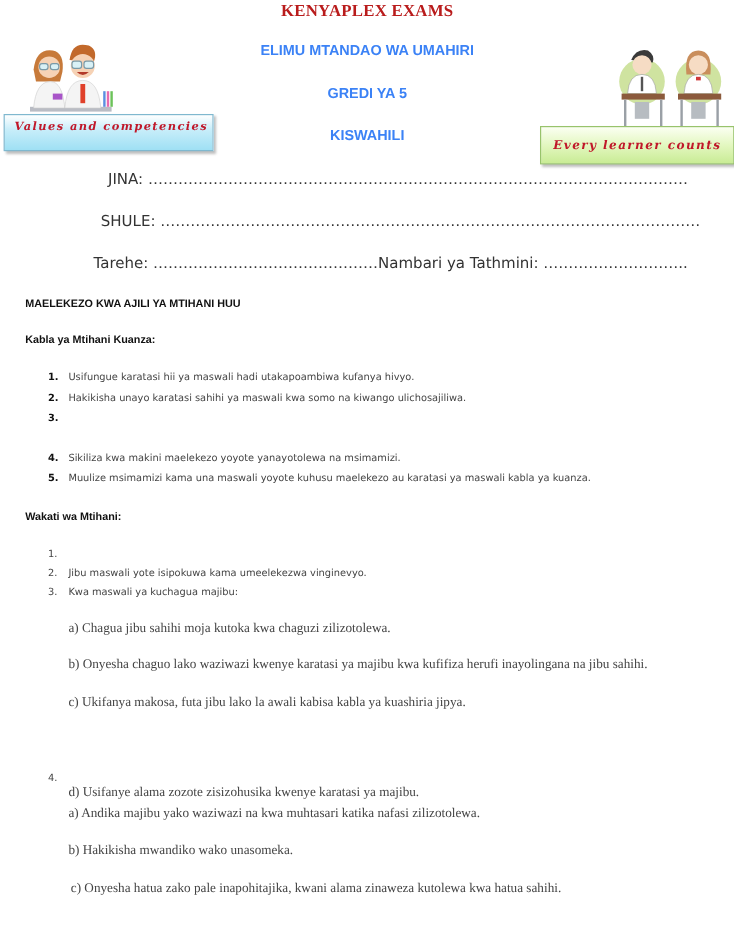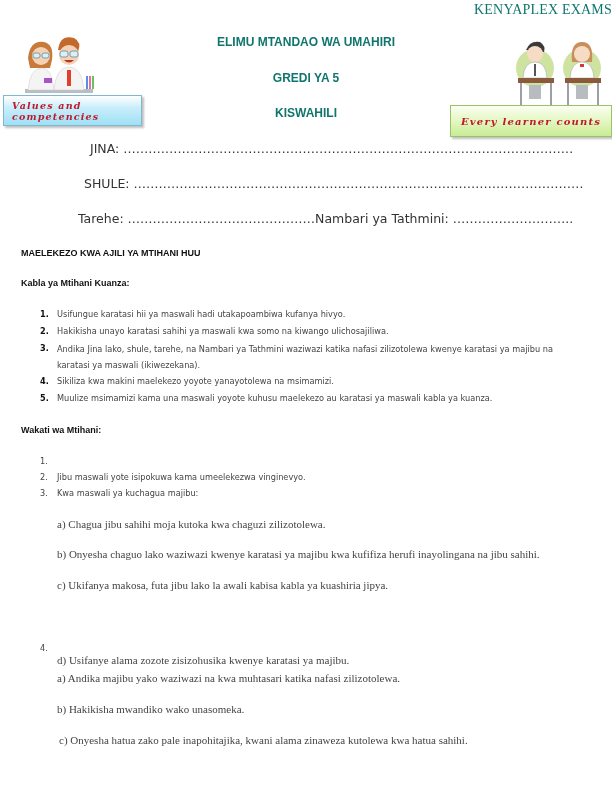--- a/index.html
+++ b/index.html
@@ -1,30 +1,30 @@
 <!DOCTYPE html>
 <html><head>
 <meta charset="utf-8">
 <style>
   * { box-sizing: border-box; margin: 0; padding: 0; }
   html, body { width: 612px; height: 792px; background: #ffffff; overflow: hidden; }
   body { position: relative; font-family: "Liberation Sans", sans-serif; color: #222; }
 
   .abs { position: absolute; }
 
-  .brand { top: 2px; left: 0; width: 612px; text-align: right; font-family: "Liberation Serif", serif; font-weight: normal; font-size: 14px; color: #0f766e; letter-spacing: 0.2px; }
-  .hdr-line { left: 0; width: 612px; text-align: center; font-family: "Liberation Sans", sans-serif; font-weight: bold; font-size: 12px; color: #0f766e; }
+  .brand { top: 2px; left: 0; width: 612px; text-align: center; font-family: "Liberation Serif", serif; font-weight: bold; font-size: 14px; color: #b91c1c; letter-spacing: 0.2px; }
+  .hdr-line { left: 0; width: 612px; text-align: center; font-family: "Liberation Sans", sans-serif; font-weight: bold; font-size: 12px; color: #3b82f6; }
   .hdr-1 { top: 35px; }
   .hdr-2 { top: 71px; }
   .hdr-3 { top: 106px; }
 
   
   .ill-left { left: 20px; top: 34px; width: 80px; height: 60px; }
   .badge { font-family: "DejaVu Serif", serif; font-style: italic; font-weight: bold; color: #c0182a; font-size: 9.5px; letter-spacing: 1.2px; display: flex; align-items: center; padding-left: 8px; }
-  .badge-left { left: 3px; top: 95px; width: 139px; height: 31px; border: 1px solid #7fb8cf; background: linear-gradient(#ffffff 0%, #c9eefa 40%, #9fe0f4 100%); box-shadow: 2px 2px 2px rgba(0,0,0,0.25); align-items: flex-start; padding-top: 4px; }
+  .badge-left { left: 3px; top: 95px; width: 175px; height: 31px; border: 1px solid #7fb8cf; background: linear-gradient(#ffffff 0%, #c9eefa 40%, #9fe0f4 100%); box-shadow: 2px 2px 2px rgba(0,0,0,0.25); align-items: flex-start; padding-top: 4px; }
   .ill-right { left: 512px; top: 38px; width: 95px; height: 70px; }
   .badge-right { left: 450px; top: 105px; width: 162px; height: 32px; border: 1px solid #98c36b; background: linear-gradient(#fbfff2 0%, #e3f7c0 50%, #c9ec95 100%); box-shadow: 2px 2px 2px rgba(0,0,0,0.25); padding-left: 10px; font-size: 10px; }
 
   .field { font-family: "DejaVu Sans", sans-serif; font-size: 12.5px; color: #333; white-space: nowrap; }
   .f-jina { top: 141px; left: 90px; }
   .f-shule { top: 176px; left: 84px; }
   .f-tarehe { top: 211px; left: 78px; }
 
   .sec-title { left: 21px; font-size: 9px; font-weight: bold; color: #111; font-family: "Liberation Sans", sans-serif; }
   .st-main { top: 248px; }
@@ -112,21 +112,20 @@
 <div class="abs item" style="top:307px;left:0;width:612px;height:14px;">
   <span class="num bold">1.</span>
   <span class="txt">Usifungue karatasi hii ya maswali hadi utakapoambiwa kufanya hivyo.</span>
 </div>
 <div class="abs item" style="top:324px;left:0;width:612px;height:14px;">
   <span class="num bold">2.</span>
   <span class="txt">Hakikisha unayo karatasi sahihi ya maswali kwa somo na kiwango ulichosajiliwa.</span>
 </div>
 <div class="abs item" style="top:341px;left:0;width:612px;height:30px;">
   <span class="num bold">3.</span>
-  <span class="txt" style="line-height:16px;width:515px;">Andika Jina lako, shule, tarehe, na Nambari ya Tathmini waziwazi katika nafasi zilizotolewa kwenye karatasi ya majibu na karatasi ya maswali (ikiwezekana).</span>
 </div>
 <div class="abs item" style="top:374px;left:0;width:612px;height:14px;">
   <span class="num bold">4.</span>
   <span class="txt">Sikiliza kwa makini maelekezo yoyote yanayotolewa na msimamizi.</span>
 </div>
 <div class="abs item" style="top:391px;left:0;width:612px;height:14px;">
   <span class="num bold">5.</span>
   <span class="txt">Muulize msimamizi kama una maswali yoyote kuhusu maelekezo au karatasi ya maswali kabla ya kuanza.</span>
 </div>
 

